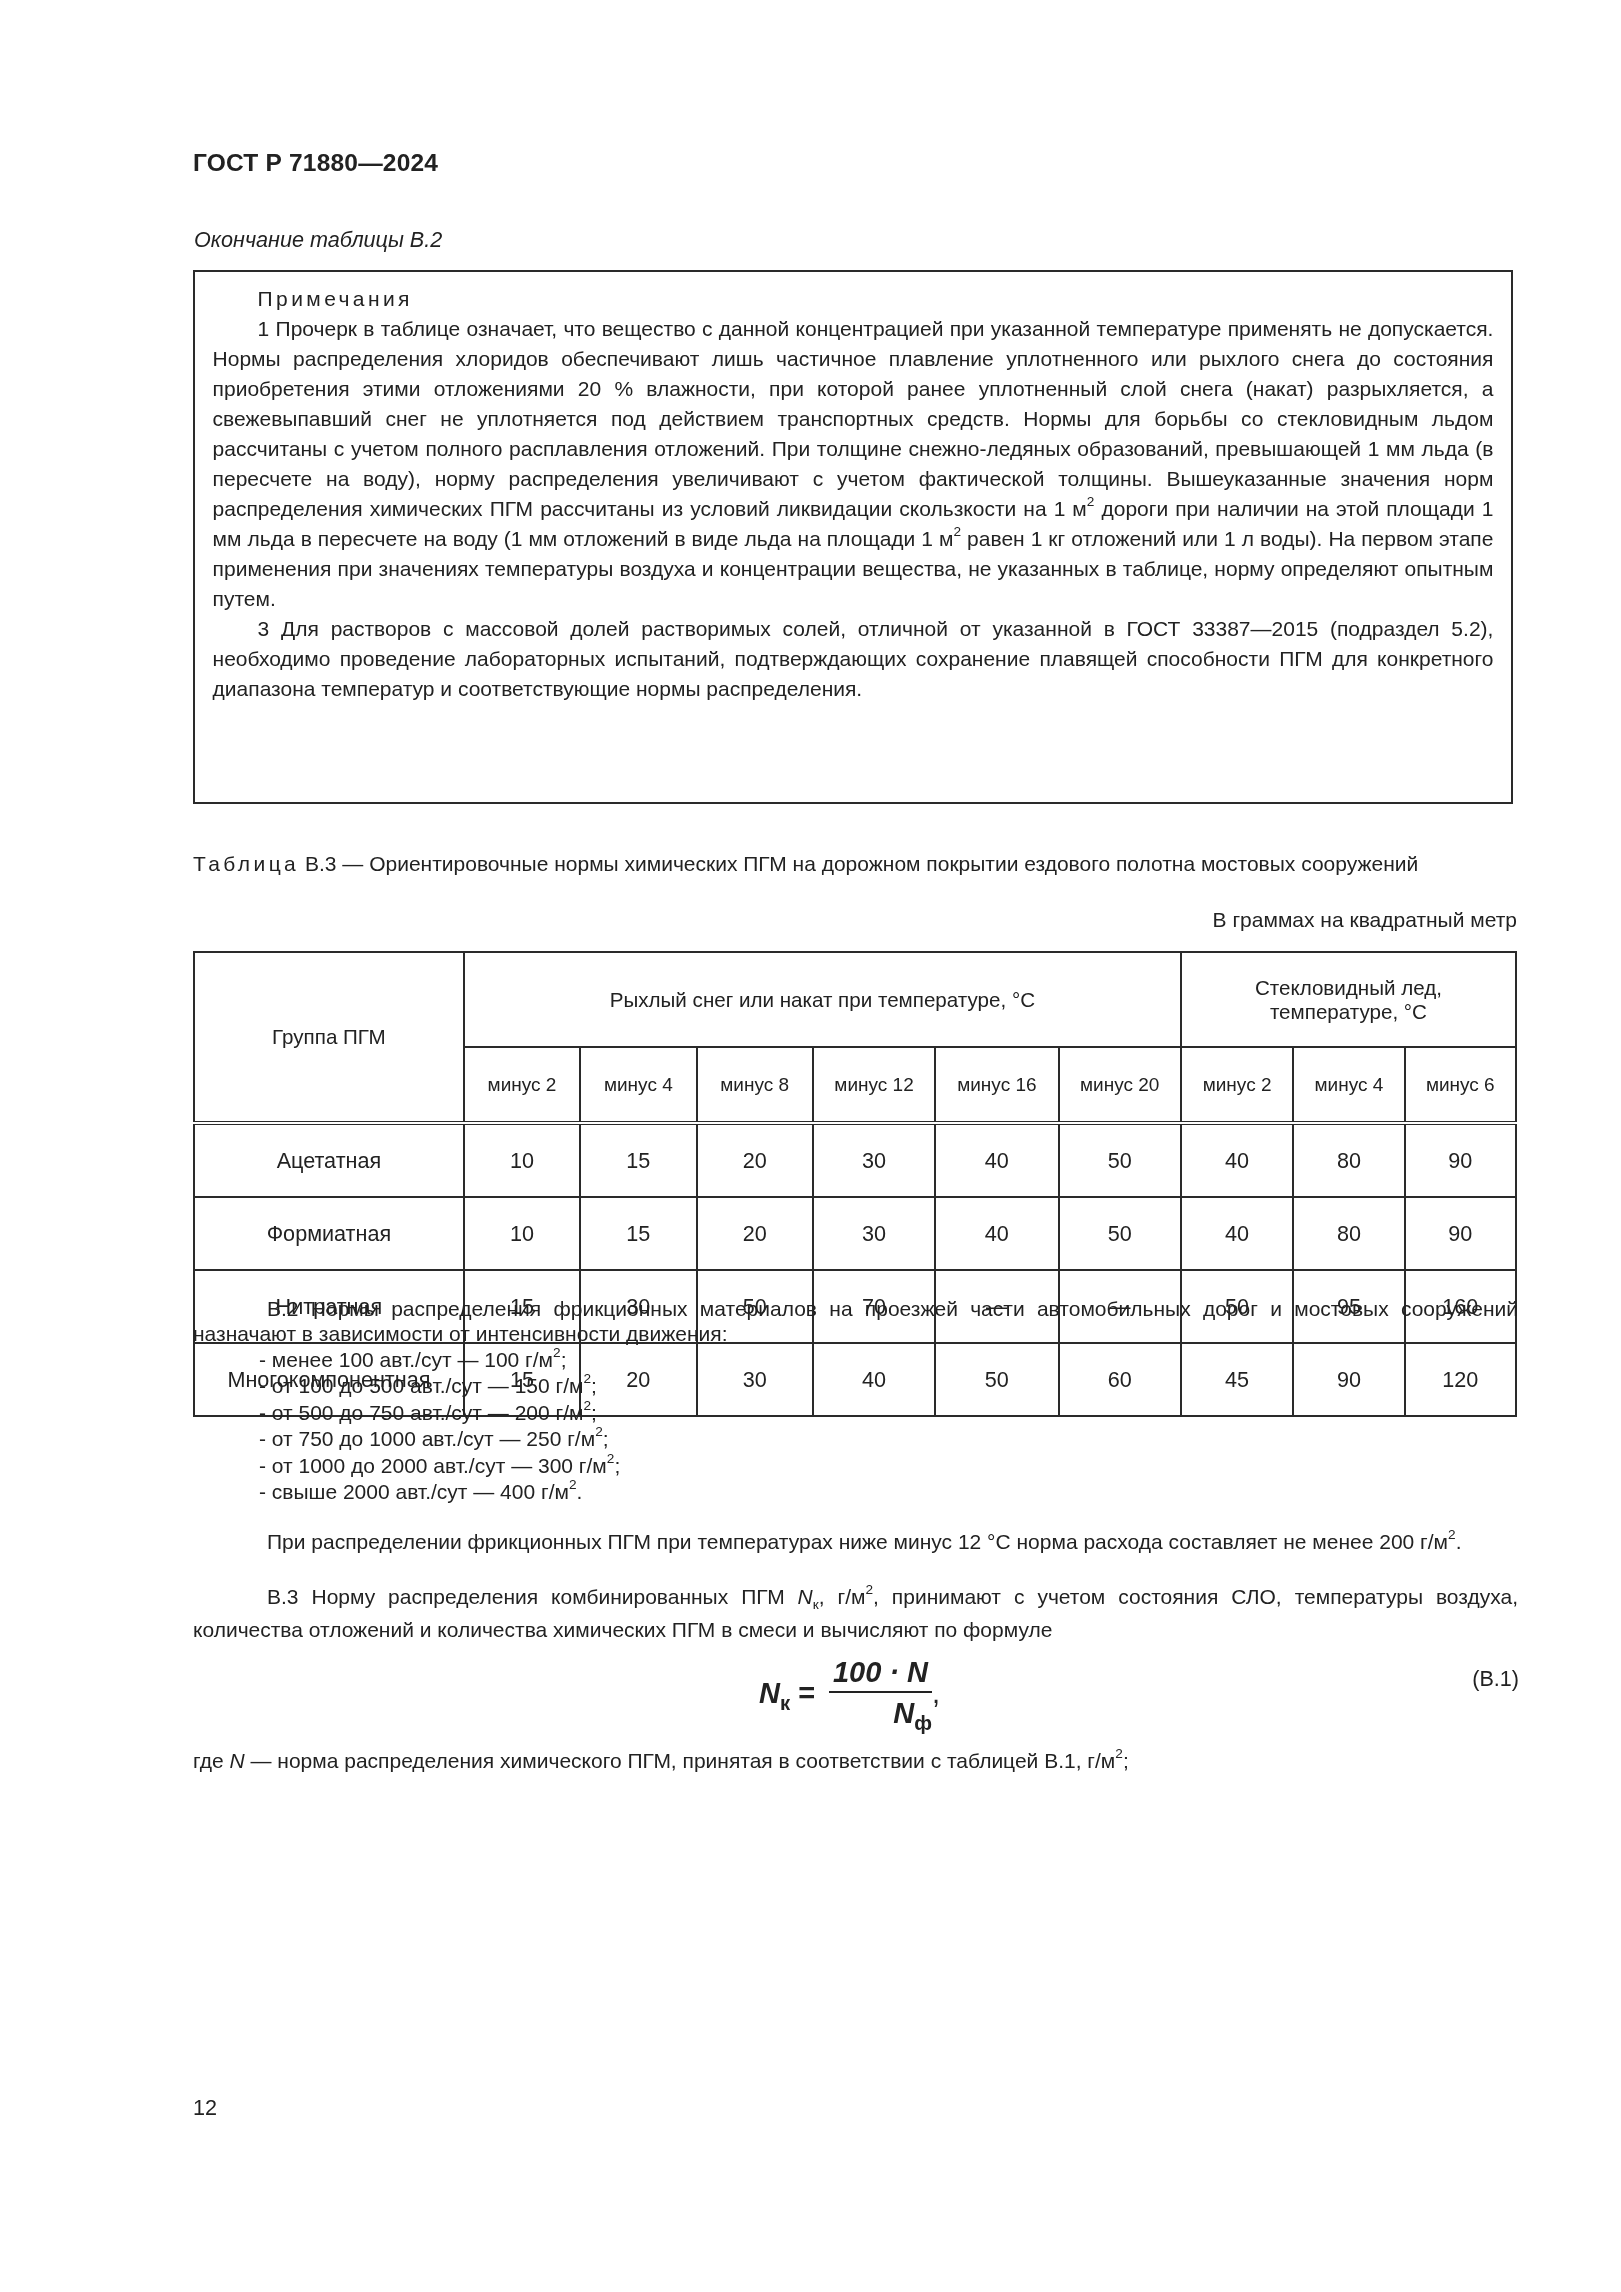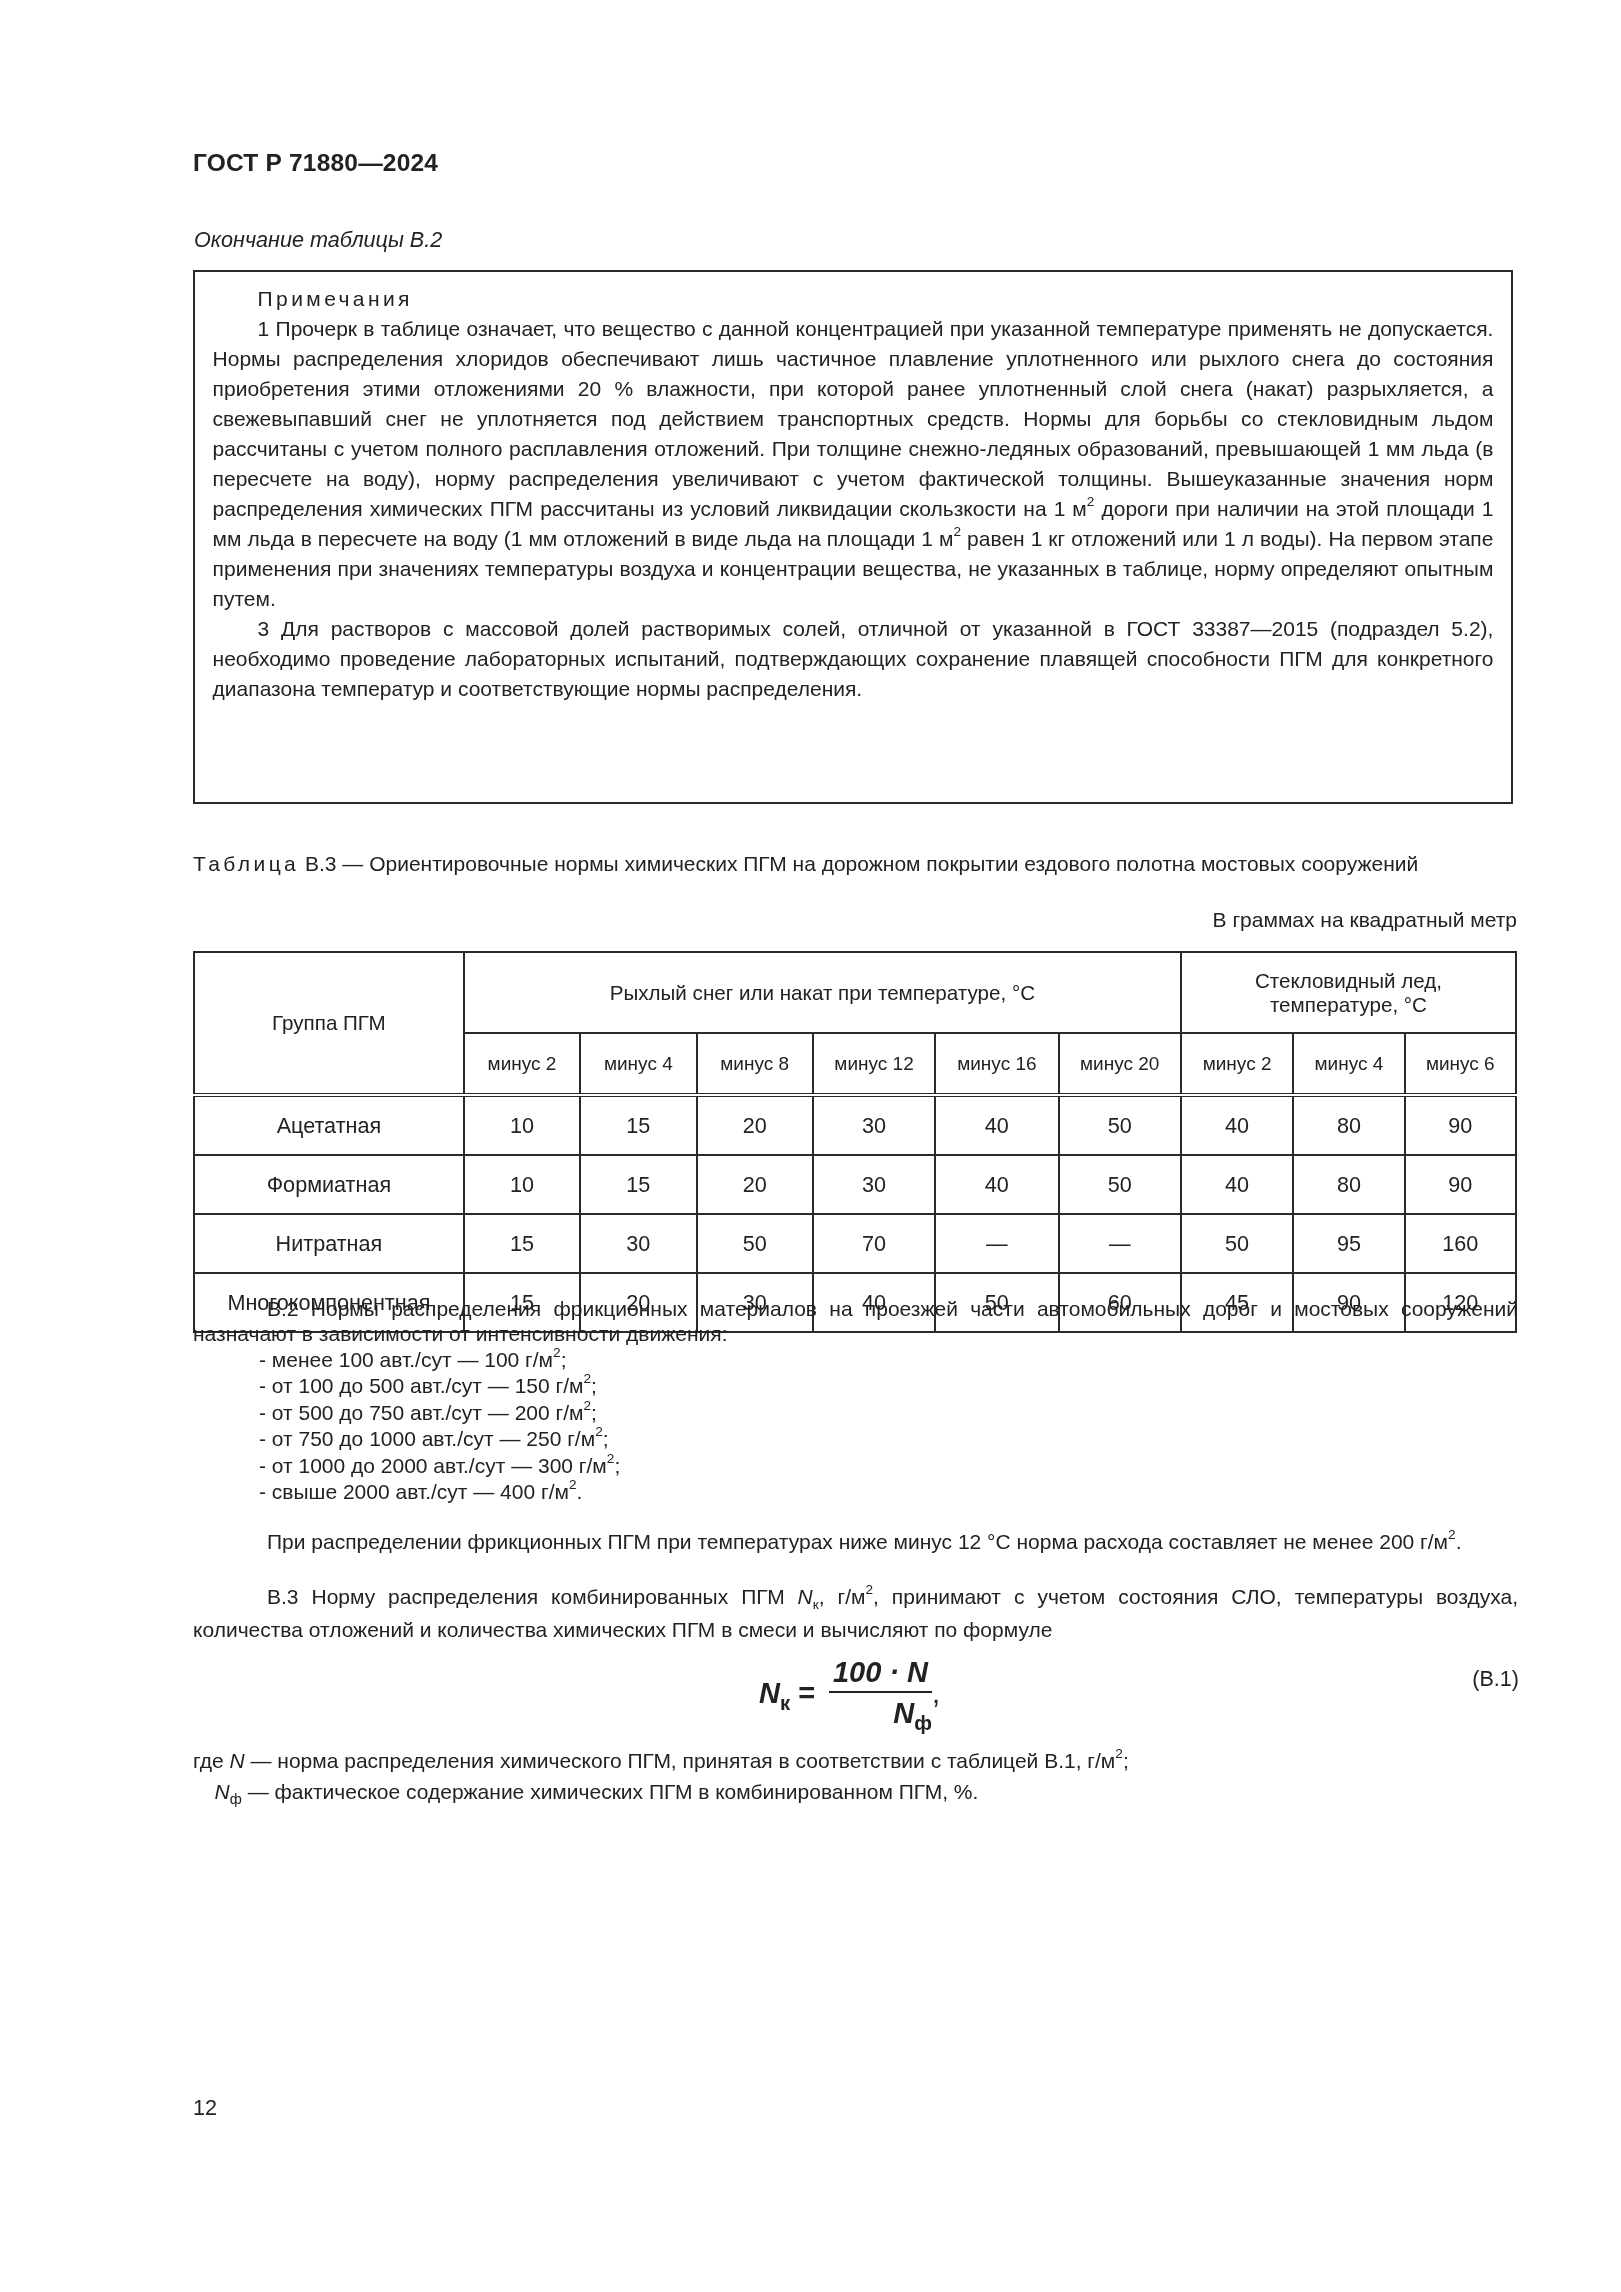--- a/index.html
+++ b/index.html
@@ -10,21 +10,21 @@
   .continuation { left: 194px; top: 227px; font-size: 21.6px; font-style: italic; }
   .notes-box { left: 193px; top: 270px; width: 1320px; height: 534px; border: 2.9px solid #2a2a2a; box-sizing: border-box; }
   .notes-inner { position: absolute; left: 17.6px; right: 17.6px; top: 11.8px; font-size: 21px; line-height: 30px; text-align: justify; }
   .notes-title { padding-left: 45px; letter-spacing: 3.4px; }
   .note-p { text-indent: 45px; margin: 0; }
   sup { font-size: 0.65em; line-height: 0; position: relative; top: -0.15em; }
   .table-caption { left: 193px; top: 849px; width: 1325px; font-size: 21px; line-height: 29px; }
   .spaced { letter-spacing: 3.4px; }
   .units { right: 104px; top: 908px; font-size: 21px; }
   table.norms { position: absolute; left: 193px; top: 951px; width: 1324px; border-collapse: collapse; font-size: 20.6px; }
-  table.norms td, table.norms th { border: 2px solid #2a2a2a; text-align: center; font-weight: normal; padding: 5px; }
+  table.norms td, table.norms th { border: 2px solid #2a2a2a; text-align: center; font-weight: normal; padding: 12px; }
   table.norms thead tr.r1 th { height: 69px; }
   table.norms thead tr.r2 th { height: 49px; font-size: 19px; border-bottom: 4.9px double #2a2a2a; }
   table.norms tbody td { height: 47px; font-size: 21.6px; }
   table.norms { border: 2.9px solid #2a2a2a; }
   .para { left: 193px; width: 1325px; font-size: 21px; line-height: 25px; text-align: justify; }
   .indent { text-indent: 74px; }
   .list-item { position: absolute; left: 259px; font-size: 21px; line-height: 24.5px; }
   .formula { left: 759px; top: 1656px; font-size: 29px; font-weight: bold; font-style: italic; }
   .frac { display: inline-block; vertical-align: middle; text-align: right; margin-left: 5.9px; }
   .frac .num { display: block; border-bottom: 2px solid #222; padding: 0 3.9px 2px 3.9px; }
@@ -151,17 +151,16 @@
   <span>N</span><sub style="font-size:0.7em;font-style:normal">к</sub><span style="font-style:normal"> =</span>
   <span class="frac">
     <span class="num">100 · N</span>
     <span class="den"><span>N</span><sub style="font-size:0.7em;font-style:normal">ф</sub></span>
   </span><span style="font-style:normal;font-weight:normal">,</span>
 </div>
 <div class="abs formula-number">(В.1)</div>
 
 <div class="abs where">
   <div><span>где </span><i>N</i><span> — норма распределения химического ПГМ, принятая в соответствии с таблицей В.1, г/м</span><sup>2</sup><span>;</span></div>
-  <div style="padding-left:21.6px"><i>N</i><sub style="font-size:0.7em">ф</sub><span> — фактическое содержание химических ПГМ в комбинированном ПГМ, %.</span></div>
 </div>
 
 <div class="abs page-number">12</div>
 
 
 </body></html>

